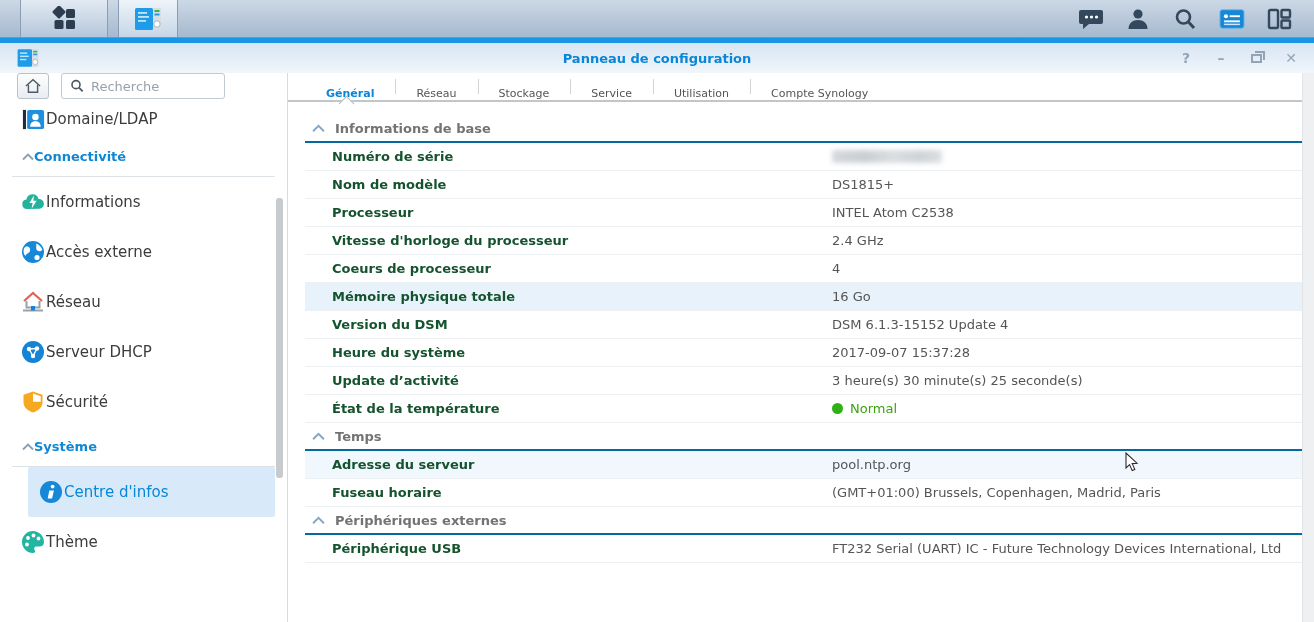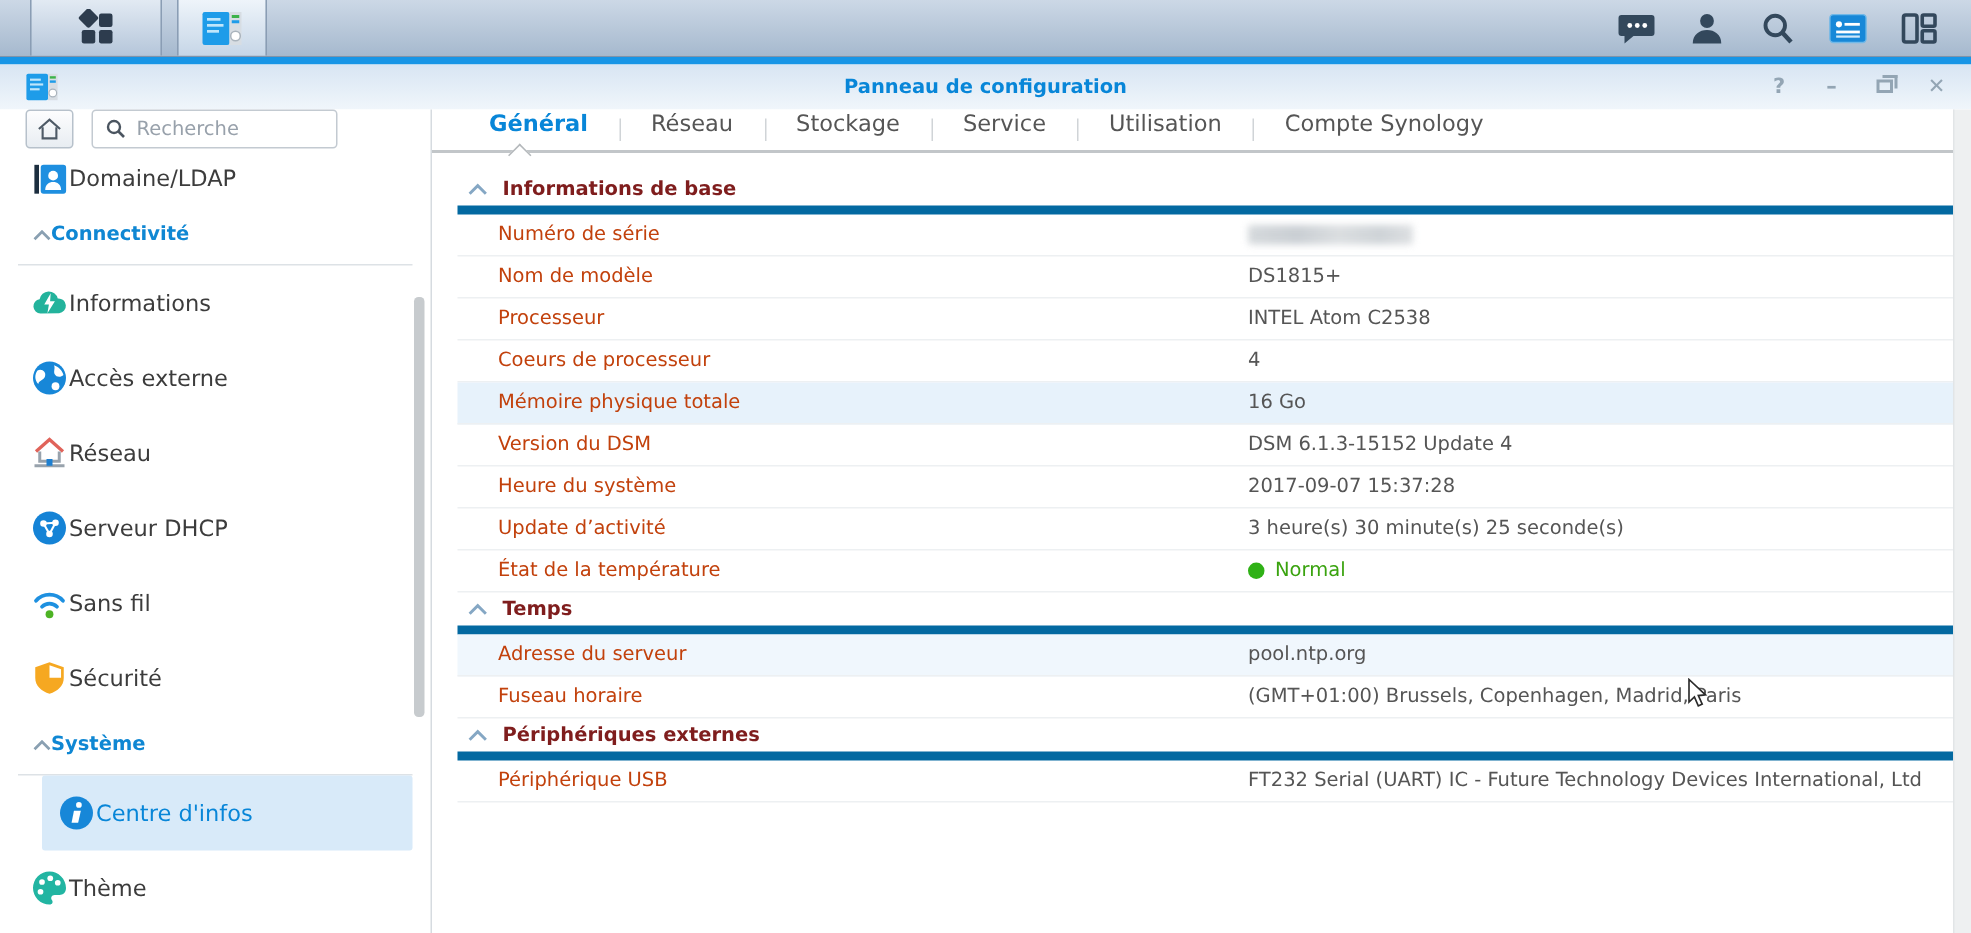--- a/index.html
+++ b/index.html
@@ -38,30 +38,30 @@
   .side-list { }
   .side-item { height:50px; display:flex; align-items:center; padding-left:20px; color:#3c3c3c; font-size:15px; cursor:pointer; }
   .side-item.first { height:36px; }
   .side-item.selected { background:#d8eaf9; color:#0886d8; margin:0 12px 0 28px; padding-left:10px; border-radius:2px; }
   .side-header { height:40px; margin:0 12px 0 12px; padding-left:10px; display:flex; align-items:center; color:#0f87d3; font-weight:bold; font-size:13px; border-bottom:1px solid #dde2e6; cursor:pointer; }
   .side-scroll { position:absolute; right:4px; top:125px; width:7px; height:280px; background:#c7cbce; border-radius:3px; cursor:pointer; }
   .ic { width:26px; height:26px; flex:none; display:flex; align-items:center; justify-content:center; }
 
   
   .tabbar { height:29px; border-bottom:2px solid #c2c6c9; display:flex; align-items:stretch; padding-left:17px; position:relative; }
-  .tab { padding:0 21px; display:flex; align-items:flex-start; color:#555; cursor:pointer; position:relative; font-size:15px; }
+  .tab { padding:0 21px; display:flex; align-items:flex-end; color:#555; cursor:pointer; position:relative; font-size:11px; }
   .tab:not(:first-child):before { content:''; position:absolute; left:0; top:6px; height:15px; width:1px; background:#d0d4d7; }
   .tab.active { color:#0886d8; font-weight:bold; }
   .tab-caret { position:absolute; left:53px; top:25px; width:11px; height:11px; background:#fff; border-top:1px solid #b4b8bb; border-left:1px solid #b4b8bb; transform:rotate(45deg); z-index:2; }
 
   
   .content { padding:13px 6px 0 17px; }
-  .section-header { height:28px; display:flex; align-items:center; gap:10px; padding-left:7px; color:#7f1d1d; font-weight:bold; border-bottom:6px solid #0369a1; cursor:pointer; }
+  .section-header { height:28px; display:flex; align-items:center; gap:10px; padding-left:7px; color:#737373; font-weight:bold; border-bottom:2px solid #0369a1; cursor:pointer; }
   .row { height:28px; display:flex; align-items:center; border-bottom:1px solid #edf0f2; }
-  .row .lbl { width:527px; padding-left:27px; font-weight:normal; color:#c2410c; flex:none; }
+  .row .lbl { width:527px; padding-left:27px; font-weight:bold; color:#14532d; flex:none; }
   .row .val { color:#555; display:flex; align-items:center; }
   .row.hl { background:#e7f2fb; }
   .row.hover { background:#f0f7fd; }
   .dot { width:11px; height:11px; border-radius:50%; background:#2fb116; margin-right:7px; display:inline-block; }
   .val.green { color:#3aa30f; }
   .blur-serial { width:110px; height:13px; border-radius:2px; background:linear-gradient(90deg,#cbd0d4,#bdc3c9 30%,#d2d6d9 55%,#c3c9ce 80%,#d5d8db); filter:blur(2.5px); opacity:.8; }
 
   .main-scroll-track { position:absolute; right:0; top:0; bottom:0; width:12px; background:#eef0f1; border-left:1px solid #e2e5e7; }
 
   
@@ -249,30 +249,20 @@
             <line x1="9" y1="10" x2="13" y2="17" stroke="#fff" stroke-width="1.4"></line>
             <line x1="17" y1="9.5" x2="13" y2="17" stroke="#fff" stroke-width="1.4"></line>
             <circle cx="9" cy="10" r="2.2" fill="#fff"></circle>
             <circle cx="17" cy="9.5" r="2.2" fill="#fff"></circle>
             <circle cx="13" cy="17" r="2.2" fill="#fff"></circle>
           </svg>
         </span>
         <span>Serveur DHCP</span>
       </div>
 
-      <div class="side-item">
-        <span class="ic">
-          <svg width="26" height="26" viewBox="0 0 26 26" fill="none">
-            <path d="M4,11.5 a12,12 0 0 1 18,0" stroke="#1e90e0" stroke-width="2.5" stroke-linecap="round"></path>
-            <path d="M8,15.5 a7,7 0 0 1 10,0" stroke="#1e90e0" stroke-width="2.5" stroke-linecap="round"></path>
-            <circle cx="13" cy="20.5" r="2.6" fill="#4db324"></circle>
-          </svg>
-        </span>
-        <span>Sans fil</span>
-      </div>
 
       <div class="side-item">
         <span class="ic">
           <svg width="26" height="26" viewBox="0 0 26 26">
             <path d="M13,2.5 L22.5,5.8 V13 c0,5.2 -4,8.8 -9.5,10.5 C7.5,21.8 3.5,18.2 3.5,13 V5.8 Z" fill="#f6a821"></path>
             <path d="M13,4.5 L20.7,7.2 V12.8 H13 Z" fill="#fff"></path>
           </svg>
         </span>
         <span>Sécurité</span>
       </div>
@@ -356,20 +346,24 @@
       </div>
       <div class="row">
         <div class="lbl">Nom de modèle</div>
         <div class="val">DS1815+</div>
       </div>
       <div class="row">
         <div class="lbl">Processeur</div>
         <div class="val">INTEL Atom C2538</div>
       </div>
       <div class="row">
+        <div class="lbl">Vitesse d'horloge du processeur</div>
+        <div class="val">2.4 GHz</div>
+      </div>
+      <div class="row">
         <div class="lbl">Coeurs de processeur</div>
         <div class="val">4</div>
       </div>
       <div class="row hl">
         <div class="lbl">Mémoire physique totale</div>
         <div class="val">16 Go</div>
       </div>
       <div class="row">
         <div class="lbl">Version du DSM</div>
         <div class="val">DSM 6.1.3-15152 Update 4</div>

